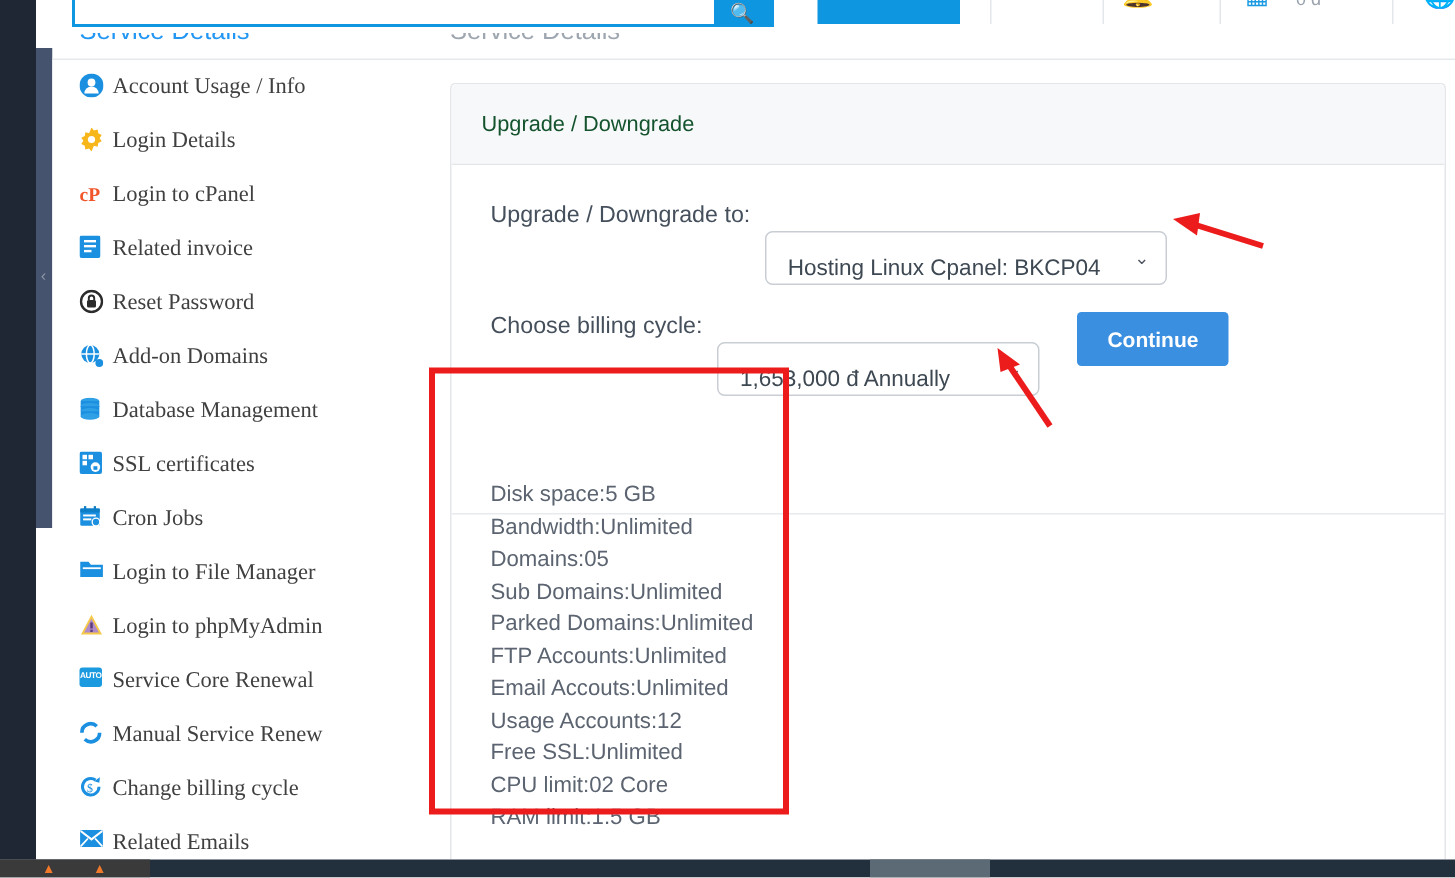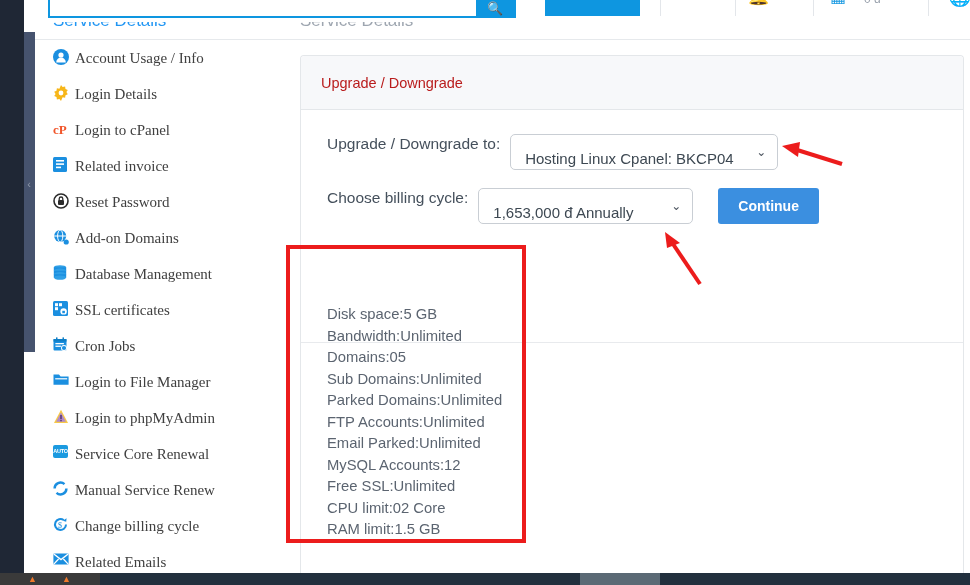--- a/index.html
+++ b/index.html
@@ -116,34 +116,34 @@
   .card {
     position: absolute; left: 0; top: 15px; right: 0; bottom: 0;
     border: 1px solid #e4e7ea; border-bottom: none;
     border-radius: 4px 4px 0 0; background: #fff;
   }
   .card-head {
     height: 54px; background: #f7f8fa;
     border-bottom: 1px solid #e4e7ea; border-radius: 4px 4px 0 0;
     display: flex; align-items: center; padding-left: 20px;
   }
-  .card-head-title { font-size: 14.5px; color: #b91c1c; }
+  .card-head-title { font-size: 14.5px; color: #14532d; }
 
   .card-body { position: relative; padding: 24px 20px 0 26px; }
 
   .form-row { display: flex; margin-bottom: 18px; }
   .form-label {
     font-size: 15.5px; color: #45505c; line-height: 20px; white-space: nowrap;
   }
 
   .select {
     position: relative; display: inline-flex; align-items: center;
     height: 36px; padding: 13px 32px 0 14px;
     border: 1px solid #c9ced4; border-radius: 5px; background: #fff;
-    font-size: 15px; color: #3d4852; white-space: nowrap; cursor: pointer;
+    font-size: 15px; color: #3d4852; white-space: nowrap; cursor: pointer; margin-top: 20px;
   }
   .select.sel-product { margin-left: 10px; min-width: 268px; }
   .select.sel-cycle   { margin-left: 10px; min-width: 215px; }
   .select .chev {
     position: absolute; right: 11px; top: 50%; transform: translateY(-50%);
     font-size: 12px; color: #4d5560;
   }
 
   .btn-continue {
     margin-left: 25px; height: 36px; padding: 0 20px;
@@ -151,21 +151,21 @@
     color: #fff; font-size: 14px; font-weight: bold;
     font-family: "Liberation Sans", sans-serif; cursor: pointer;
   }
 
   .divider {
     position: absolute; left: 0; right: 0; top: 232px; height: 1px;
     background: #e8eaed;
   }
 
   .specs {
-    position: absolute; left: 26px; top: 248px;
+    position: absolute; left: 26px; top: 264px;
     font-size: 14.8px; color: #5b6470; line-height: 21.5px;
   }
   .spec-line { white-space: nowrap; }
 
   
   .annot { position: absolute; pointer-events: none; }
   .red-box {
     position: absolute; left: 286px; top: 245px; width: 240px; height: 298px;
     border: 4px solid #ec1c1c;
   }
@@ -427,22 +427,22 @@
           <div class="divider"></div>
         </div>
 
         <div class="specs">
           <div class="spec-line">Disk space:5 GB</div>
           <div class="spec-line">Bandwidth:Unlimited</div>
           <div class="spec-line">Domains:05</div>
           <div class="spec-line">Sub Domains:Unlimited</div>
           <div class="spec-line">Parked Domains:Unlimited</div>
           <div class="spec-line">FTP Accounts:Unlimited</div>
-          <div class="spec-line">Email Parked:Unlimited</div>
-          <div class="spec-line">MySQL Accounts:12</div>
+          <div class="spec-line">Email Accouts:Unlimited</div>
+          <div class="spec-line">Usage Accounts:12</div>
           <div class="spec-line">Free SSL:Unlimited</div>
           <div class="spec-line">CPU limit:02 Core</div>
           <div class="spec-line">RAM limit:1.5 GB</div>
         </div>
 
       </div>
     </section>
   </div>
 
   <div class="red-box"></div>

